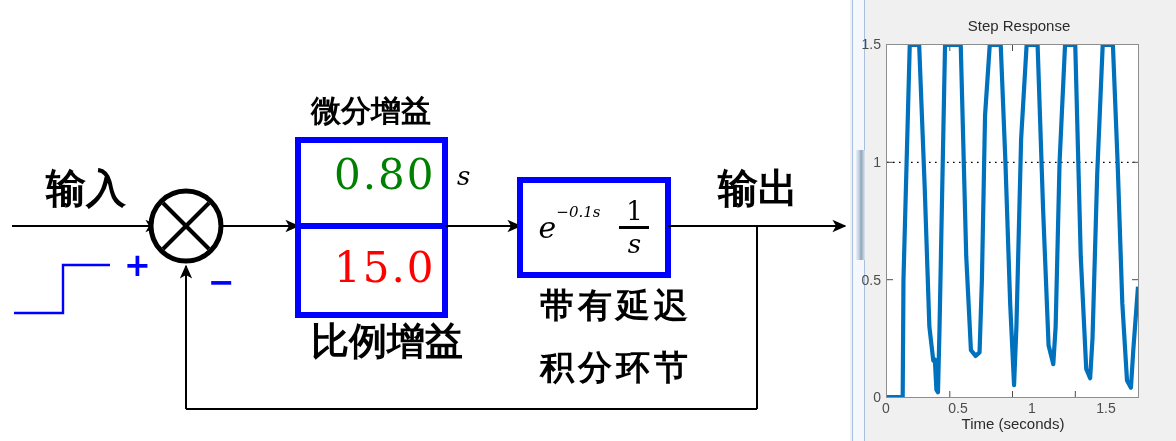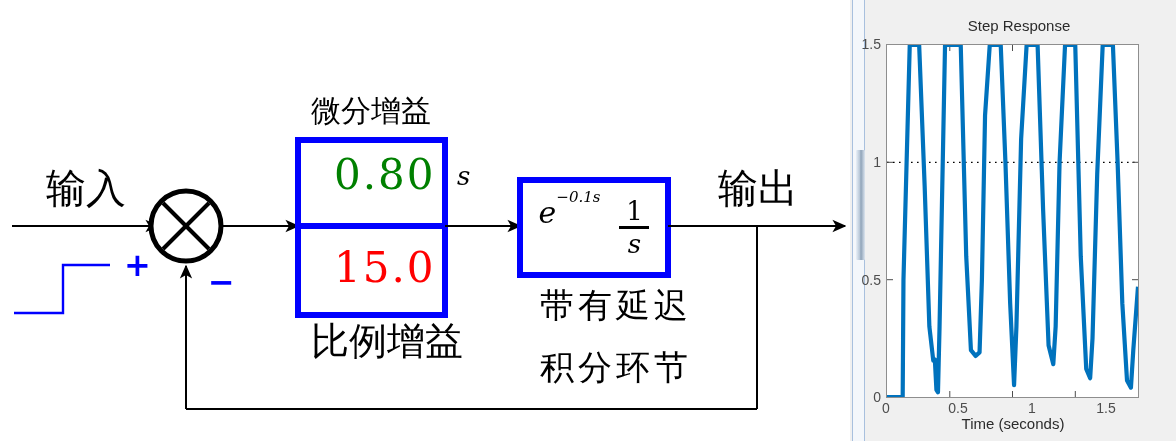--- a/index.html
+++ b/index.html
@@ -9,42 +9,42 @@
   }
   #root{position:relative;width:1176px;height:441px;}
 
   
   #diagram{position:absolute;left:0;top:0;width:850px;height:441px;background:#ffffff;}
   #diagram svg{position:absolute;left:0;top:0;}
 
   .lbl-cjk{
     position:absolute;color:#000;white-space:nowrap;
     font-family:"DejaVu Sans", sans-serif;
-    font-weight:400;line-height:1;
+    font-weight:700;line-height:1;
   }
   .gainval{
     position:absolute;white-space:nowrap;
     font-family:"DejaVu Serif", serif;
     line-height:1;letter-spacing:2px;
   }
   .sign{
     position:absolute;color:#0000ff;font-family:"DejaVu Sans",sans-serif;
     font-weight:700;line-height:1;
   }
   .mathital{
     position:absolute;font-family:"DejaVu Serif", serif;font-style:italic;color:#000;
     line-height:1;
   }
 
   
   #tfbox{
     position:absolute;left:520px;top:180px;width:148px;height:95px;
     display:flex;align-items:center;justify-content:center;
   }
-  #tfinner{display:flex;justify-content:center;gap:16px;}
+  #tfinner{display:flex;align-items:center;justify-content:center;gap:16px;}
   #tfexp{
     font-family:"DejaVu Serif",serif;font-style:italic;font-size:30px;color:#000;
     position:relative;line-height:1;
   }
   #tfexp sup{
     font-size:15px;font-style:italic;position:relative;top:-10px;left:0px;
     font-family:"DejaVu Serif",serif;
   }
   #tffrac{
     display:inline-flex;flex-direction:column;align-items:center;

